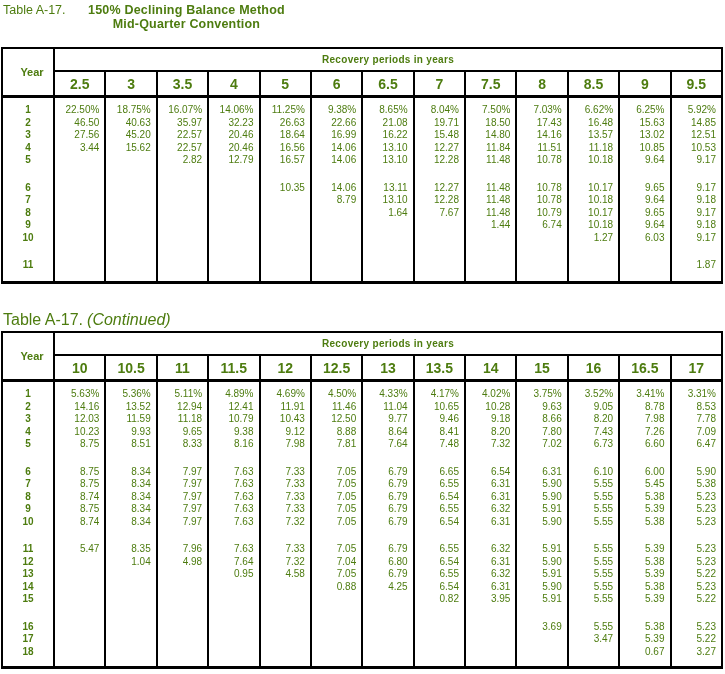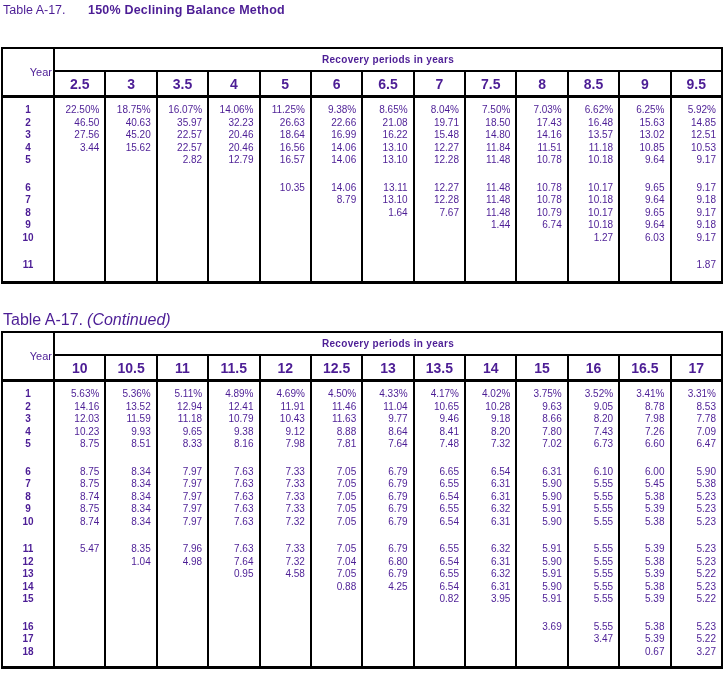--- a/index.html
+++ b/index.html
@@ -1,21 +1,21 @@
 <!DOCTYPE html>
 <html><head>
 <meta charset="utf-8">
 <style>
   html, body { margin: 0; padding: 0; background: #ffffff; }
   .page {
     position: relative;
     width: 725px;
     height: 674px;
     background: #ffffff;
-    color: #4c1d95;
+    color: #4d7c0f;
     font-family: "Liberation Sans", sans-serif;
     overflow: hidden;
   }
 
   
   .title-block {
     position: absolute;
     top: 3px;
     left: 3px;
     display: flex;
@@ -47,22 +47,22 @@
   }
   table.t1 { top: 47px; }
   table.t2 { top: 331px; }
 
   .dep-table th, .dep-table td { overflow: hidden; }
 
   .dep-table th.year-h {
     border: 2px solid #000;
     border-bottom: 3px solid #000;
     font-size: 11px;
-    font-weight: normal;
-    text-align: right;
+    font-weight: bold;
+    text-align: center;
     vertical-align: middle;
     padding-left: 9px;
   }
   .dep-table th.span-h {
     border: 2px solid #000;
     height: 19px;
     font-size: 10px;
     font-weight: bold;
     text-align: center;
     vertical-align: middle;
@@ -100,20 +100,21 @@
 </style>
 </head>
 <body>
 
 <div class="page">
 
   <div class="title-block">
     <span class="t-label">Table A-17.</span>
     <div class="t-lines">
       <div>150% Declining Balance Method</div>
+      <div>Mid-Quarter Convention</div>
     </div>
   </div>
 
   <table class="dep-table t1">
       <colgroup>
         <col style="width: 52px;">
         <col>
         <col>
         <col>
         <col>
@@ -483,21 +484,21 @@
           <td>8.78</td>
           <td>8.53</td>
         </tr>
         <tr>
           <td class="year">3</td>
           <td>12.03</td>
           <td>11.59</td>
           <td>11.18</td>
           <td>10.79</td>
           <td>10.43</td>
-          <td>11.63</td>
+          <td>12.50</td>
           <td>9.77</td>
           <td>9.46</td>
           <td>9.18</td>
           <td>8.66</td>
           <td>8.20</td>
           <td>7.98</td>
           <td>7.78</td>
         </tr>
         <tr>
           <td class="year">4</td>

